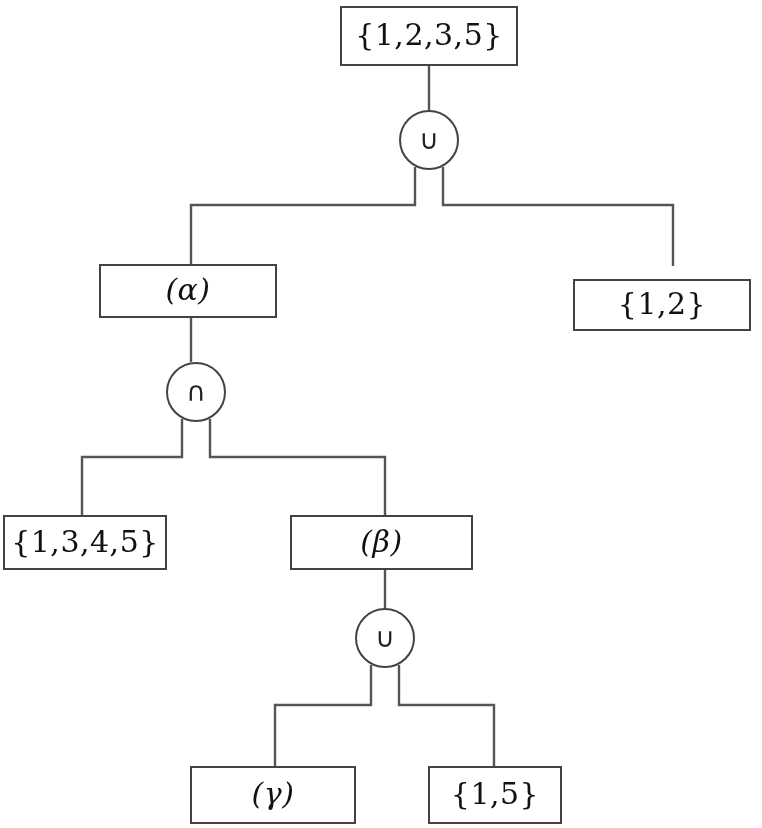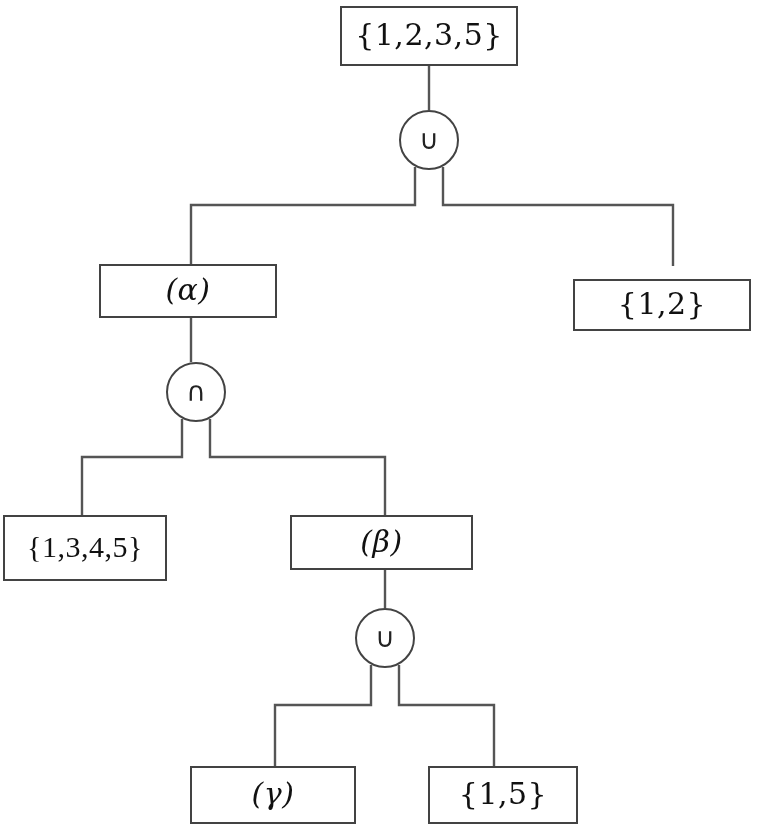--- a/index.html
+++ b/index.html
@@ -108,33 +108,33 @@
   </div>
 
   <div class="node-box" style="left:573px; top:266px; width:178px; height:52px;margin-top:13px;">
     <span class="label">{1,2}</span>
   </div>
 
   <div class="op-circle" style="left:166px; top:362px; width:60px; height:60px;">
     <span class="label">∩</span>
   </div>
 
-  <div class="node-box" style="left:3px; top:515px; width:164px; height:66px;font-family:Liberation Serif, serif;">
+  <div class="node-box" style="left:3px; top:515px; width:164px; height:55px;">
     <span class="label">{1,3,4,5}</span>
   </div>
 
   <div class="node-box" style="left:290px; top:515px; width:183px; height:55px;">
     <span class="label greek">(β)</span>
   </div>
 
   <div class="op-circle" style="left:355px; top:608px; width:60px; height:60px;">
     <span class="label">∪</span>
   </div>
 
   <div class="node-box" style="left:190px; top:766px; width:166px; height:58px;">
     <span class="label greek">(γ)</span>
   </div>
 
-  <div class="node-box" style="left:428px; top:766px; width:150px; height:58px;">
+  <div class="node-box" style="left:428px; top:766px; width:134px; height:58px;">
     <span class="label">{1,5}</span>
   </div>
 
 </div>
 
 </body></html>

